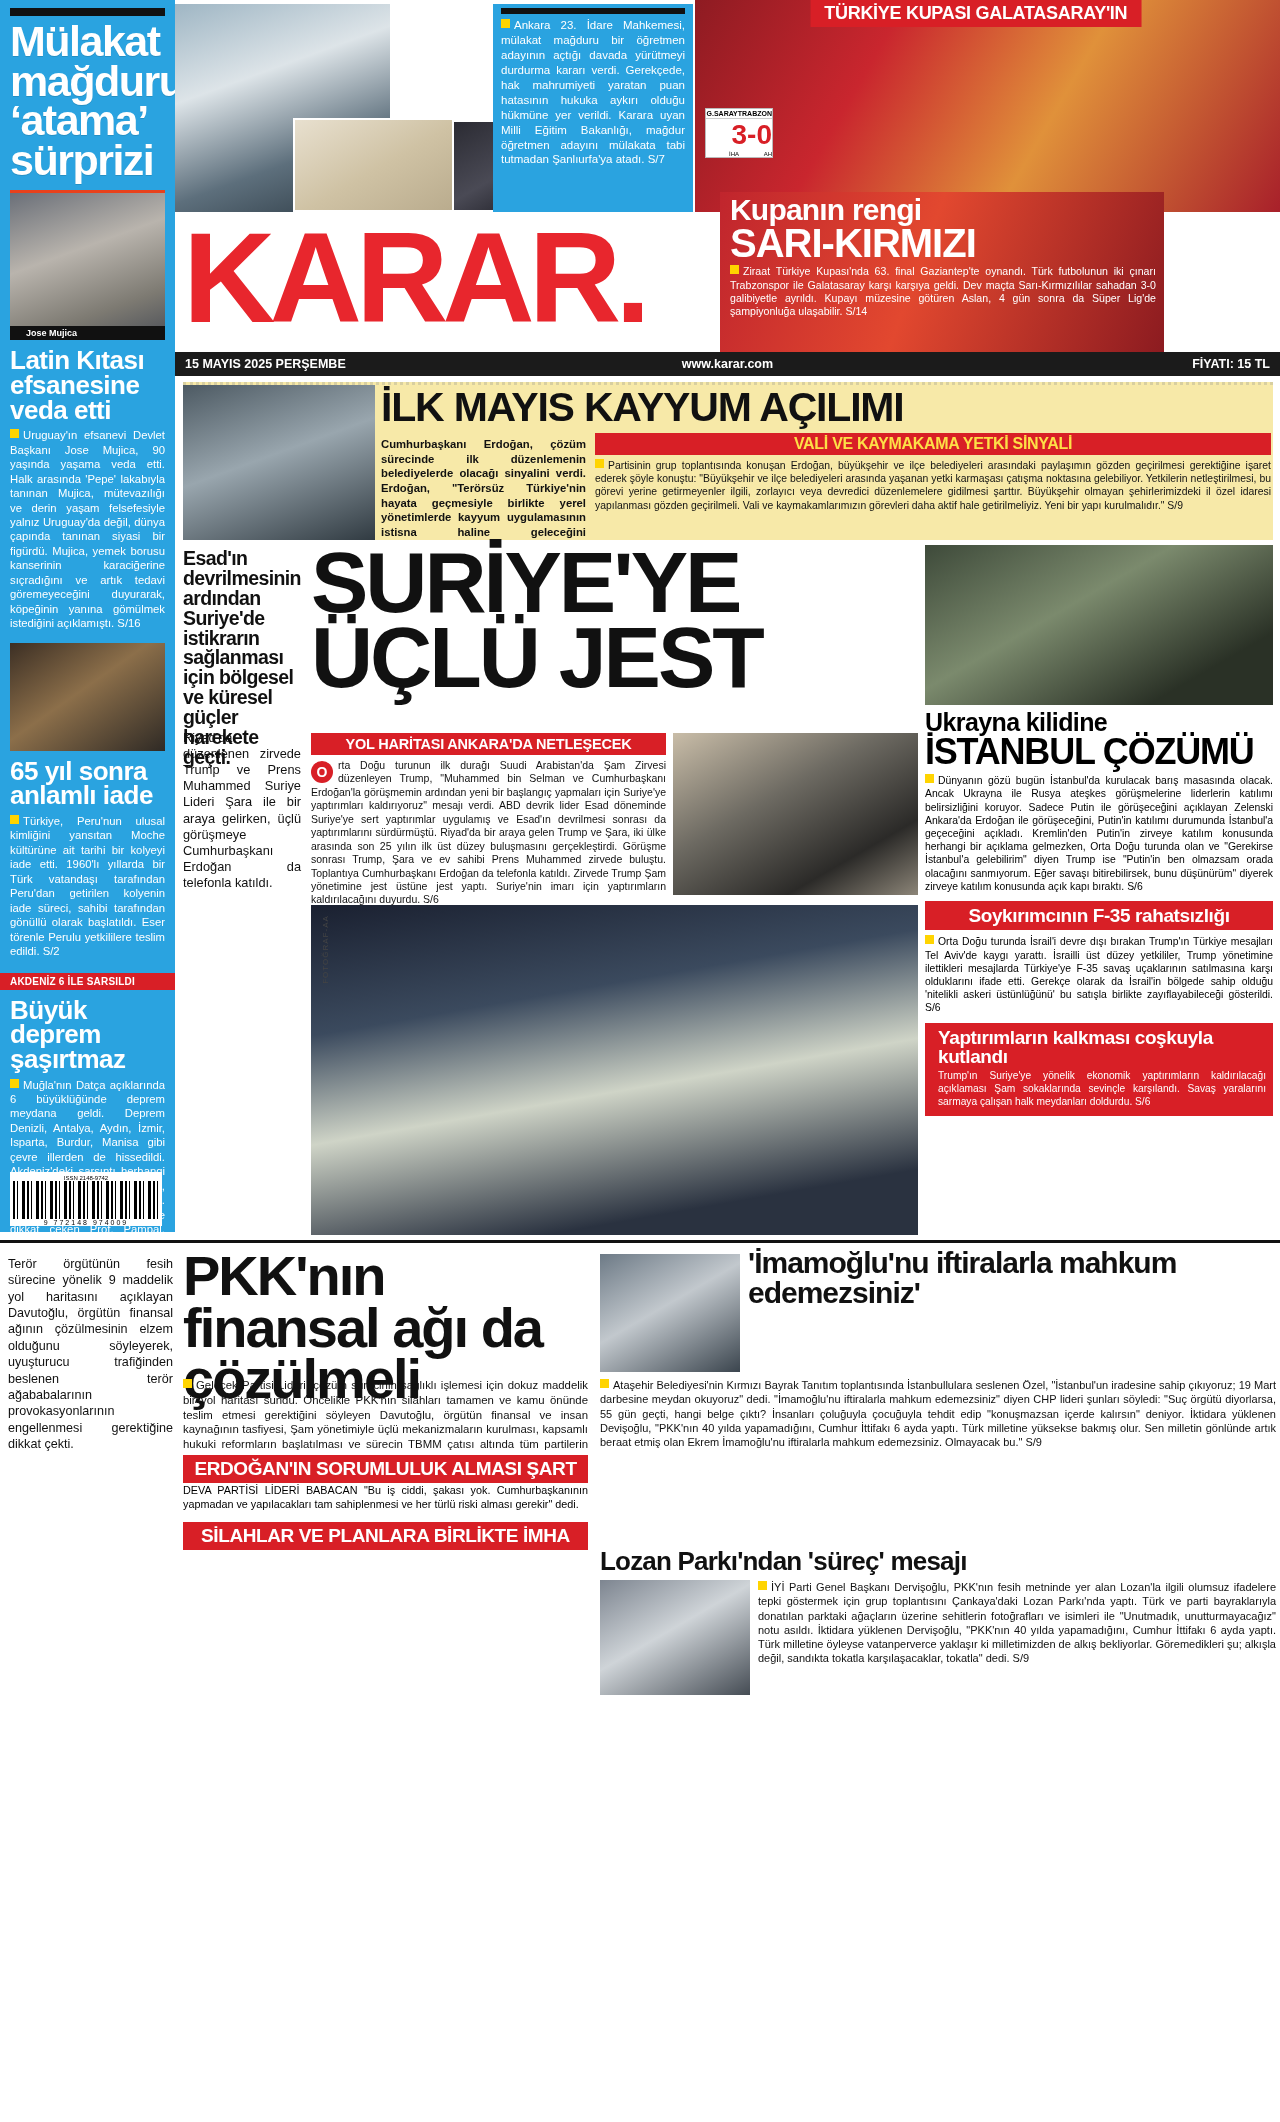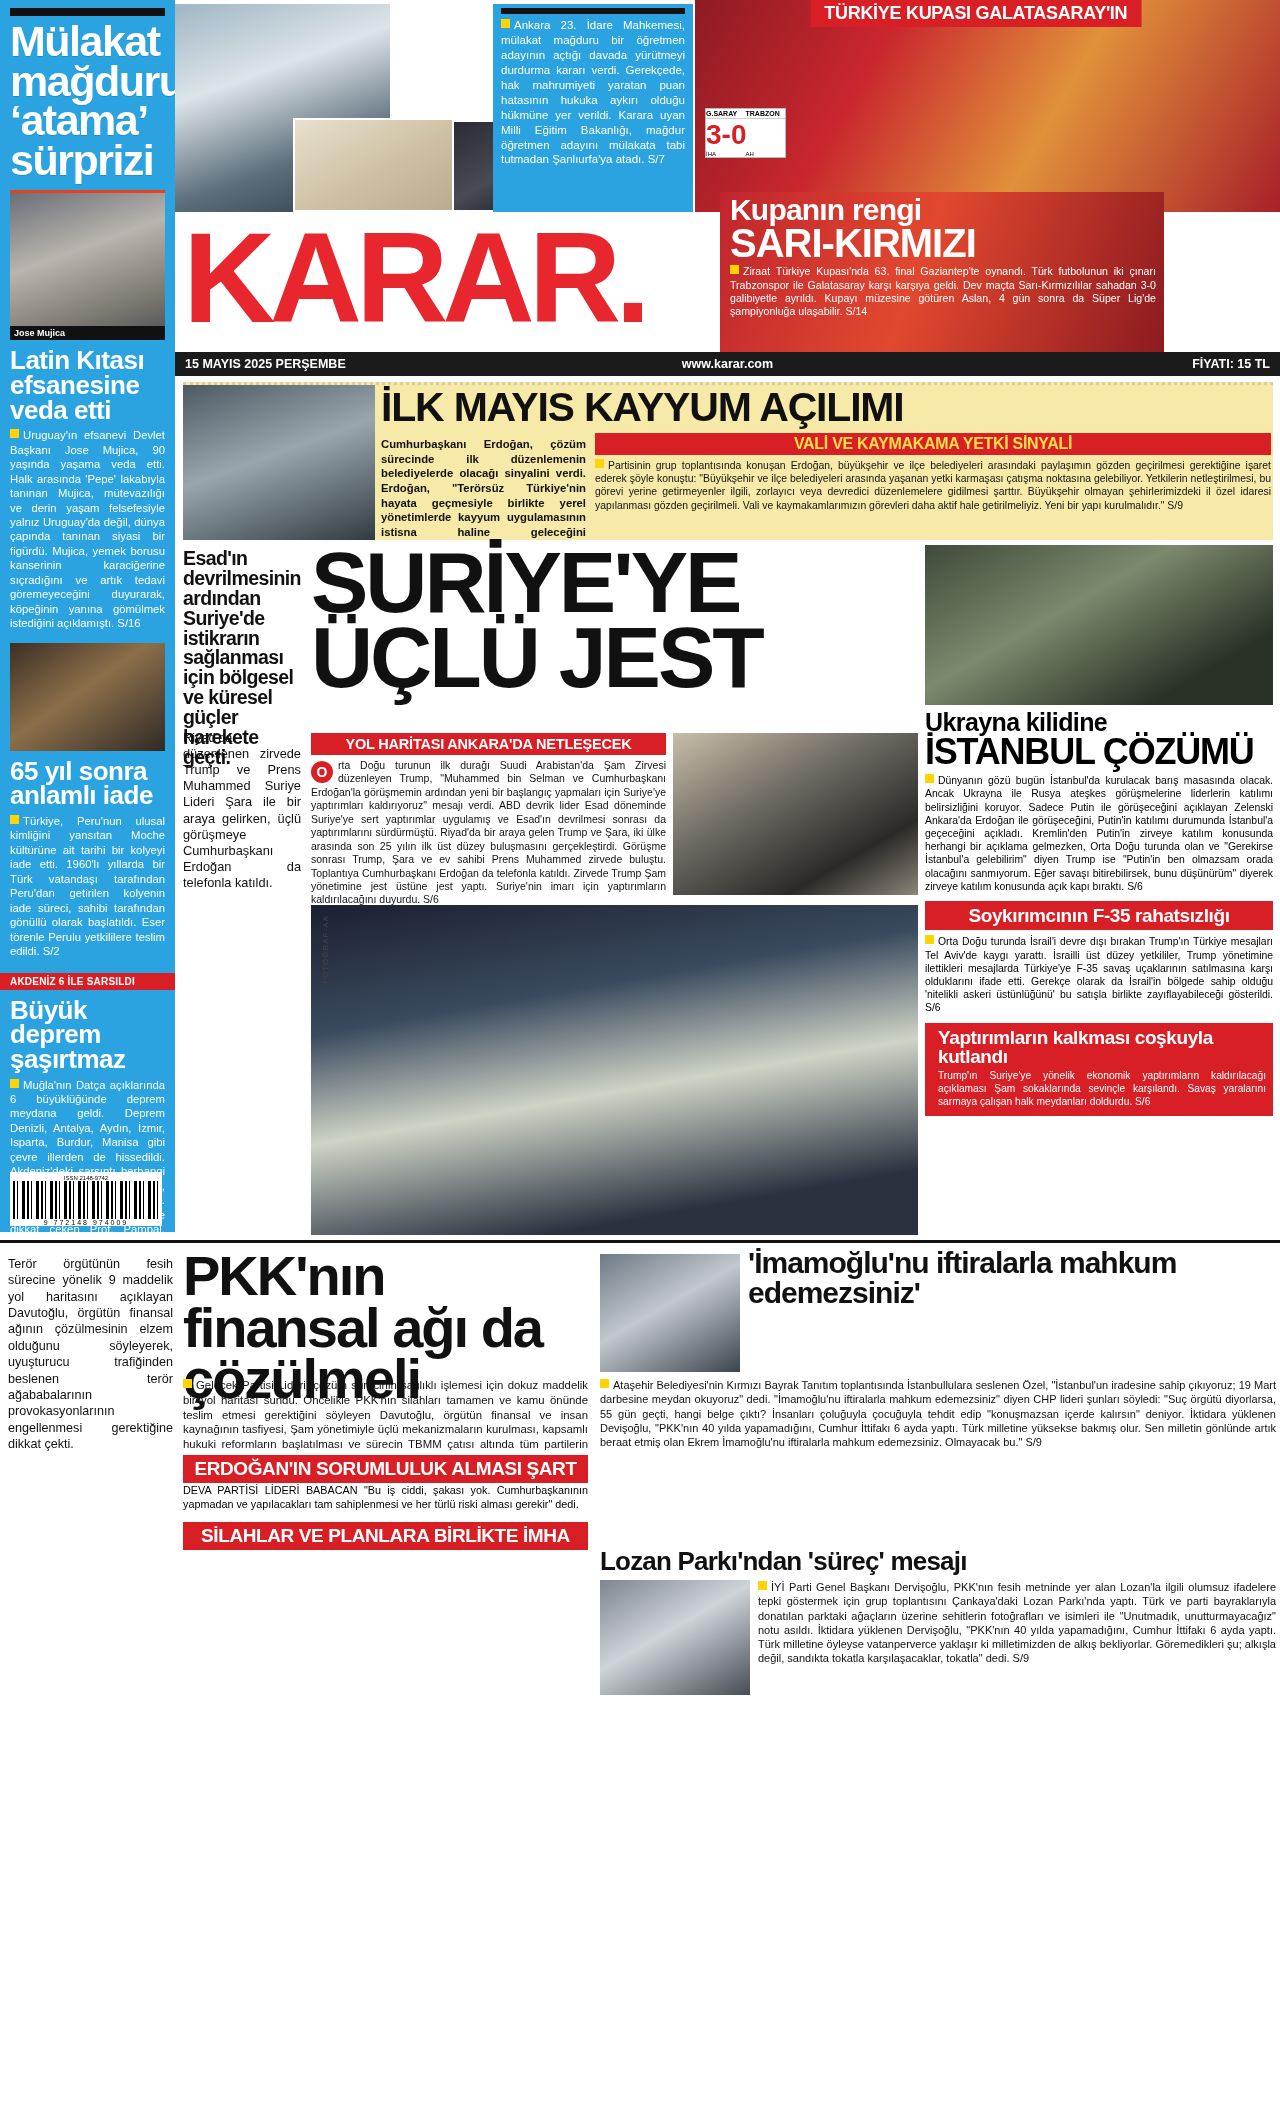--- a/index.html
+++ b/index.html
@@ -27,21 +27,21 @@
   }
   .mujica-photo {
     margin:10px 10px 0 10px; height:150px;
     background:linear-gradient(160deg,#6a6f78,#b9b4ad 40%,#7d7a72 75%,#4b4f57);
     border-top:3px solid #e8411c;
     position:relative;
   }
   .mujica-photo .namebar {
     position:absolute; left:0; bottom:0; right:0;
     background:#111; color:#fff; font-size:9px; font-weight:bold;
-    padding:2px 4px;
+    padding:2px 16px;
   }
   .sec-head {
     color:#fff; font-weight:bold; line-height:.95;
     font-size:26px; padding:8px 10px 4px 10px; letter-spacing:-.5px;
   }
   .rail-body {
     color:#fff; font-size:11.3px; line-height:1.28;
     padding:2px 10px 6px 10px; text-align:justify;
   }
   .rail-photo2 {
@@ -91,22 +91,22 @@
     position:absolute; left:520px; top:0; width:585px; height:212px;
     background:linear-gradient(120deg,#8e1b22,#c9262e 30%,#e0913a 60%,#a8202a);
     overflow:hidden;
   }
   .ts-gs-title {
     position:absolute; left:48%; top:0; transform:translateX(-50%);
     background:#d81f26; color:#fff; font-weight:bold; font-size:18px;
     padding:3px 14px; letter-spacing:-.3px; white-space:nowrap;
   }
   .score-box {
-    position:absolute; left:10px; top:108px; width:81px; background:#fff;
-    border:1px solid #bbb; text-align:left; font-family:"Liberation Sans",sans-serif;
+    position:absolute; left:10px; top:108px; width:68px; background:#fff;
+    border:1px solid #bbb; text-align:right; font-family:"Liberation Sans",sans-serif;
   }
   .score-box .teams { display:flex; font-size:7px; font-weight:bold; }
   .score-box .teams span { flex:1; padding:1px 0; border-bottom:1px solid #ccc; }
   .score-box .sc { font-size:28px; font-weight:bold; color:#d81f26; line-height:1; padding:2px 0; }
   .score-box .foot { display:flex; font-size:6px; }
   .score-box .foot span { flex:1; }
 
   
   #masthead { position:absolute; left:175px; top:212px; width:1105px; height:140px; background:#fff; }
   .karar {

